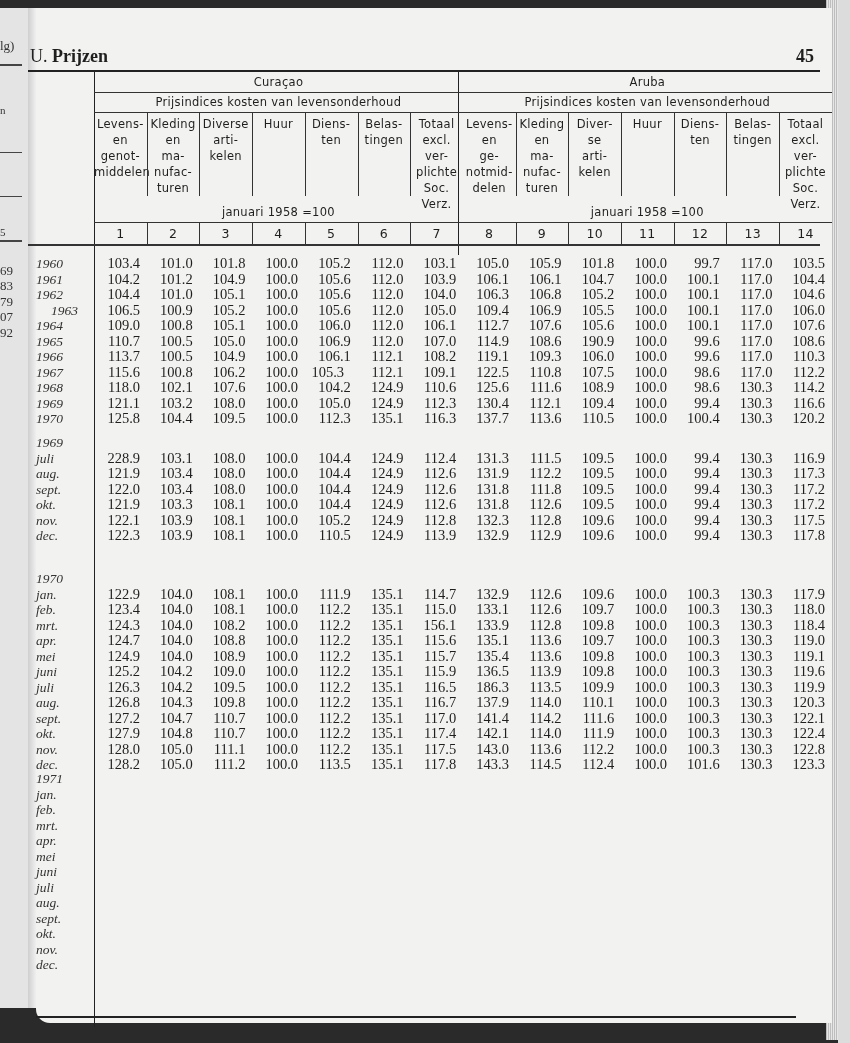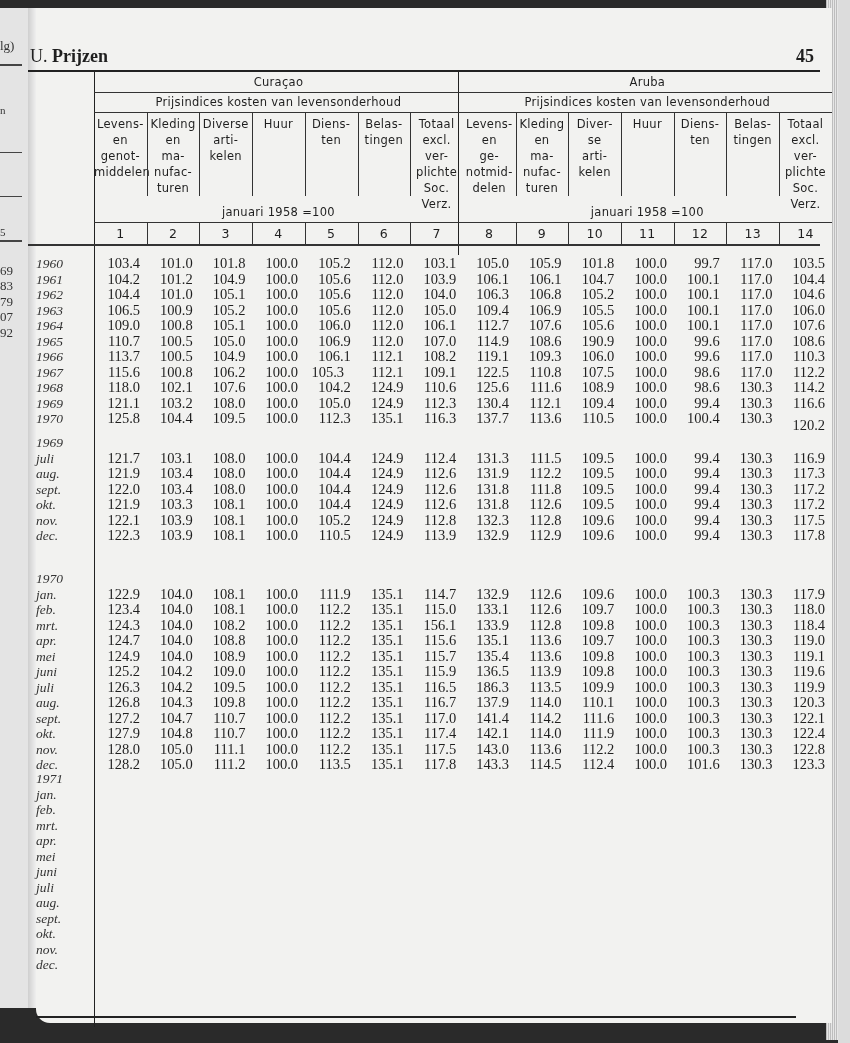--- a/index.html
+++ b/index.html
@@ -165,21 +165,21 @@
         <span style="left: 319.5px;">112.0</span>
         <span style="left: 372.2px;">104.0</span>
         <span style="left: 424.9px;">106.3</span>
         <span style="left: 477.6px;">106.8</span>
         <span style="left: 530.3px;">105.2</span>
         <span style="left: 583px;">100.0</span>
         <span style="left: 635.7px;">100.1</span>
         <span style="left: 688.4px;">117.0</span>
         <span style="left: 741.1px;">104.6</span>
       </div>
-      <div class="label" style="top: 294.5px; left: 0px;">1963</div>
+      <div class="label" style="top: 294.5px; left: 15px;">1963</div>
       <div class="num-row" style="top: 294.5px;">
         <span style="left: 56px;">106.5</span>
         <span style="left: 108.7px;">100.9</span>
         <span style="left: 161.4px;">105.2</span>
         <span style="left: 214.1px;">100.0</span>
         <span style="left: 266.8px;">105.6</span>
         <span style="left: 319.5px;">112.0</span>
         <span style="left: 372.2px;">105.0</span>
         <span style="left: 424.9px;">109.4</span>
         <span style="left: 477.6px;">106.9</span>
@@ -299,26 +299,26 @@
         <span style="left: 214.1px;">100.0</span>
         <span style="left: 266.8px;">112.3</span>
         <span style="left: 319.5px;">135.1</span>
         <span style="left: 372.2px;">116.3</span>
         <span style="left: 424.9px;">137.7</span>
         <span style="left: 477.6px;">113.6</span>
         <span style="left: 530.3px;">110.5</span>
         <span style="left: 583px;">100.0</span>
         <span style="left: 635.7px;">100.4</span>
         <span style="left: 688.4px;">130.3</span>
-        <span style="left: 741.1px; margin-top: 7px;">120.2</span>
+        <span style="left: 741.1px;">120.2</span>
       </div>
       <div class="label" style="top: 427px; left: 0px;">1969</div>
       <div class="label" style="top: 442.5px; left: 0px;">juli</div>
       <div class="num-row" style="top: 442.5px;">
-        <span style="left: 56px;">121.7</span>
+        <span style="left: 56px;">228.9</span>
         <span style="left: 108.7px;">103.1</span>
         <span style="left: 161.4px;">108.0</span>
         <span style="left: 214.1px;">100.0</span>
         <span style="left: 266.8px;">104.4</span>
         <span style="left: 319.5px;">124.9</span>
         <span style="left: 372.2px;">112.4</span>
         <span style="left: 424.9px;">131.3</span>
         <span style="left: 477.6px;">111.5</span>
         <span style="left: 530.3px;">109.5</span>
         <span style="left: 583px;">100.0</span>

